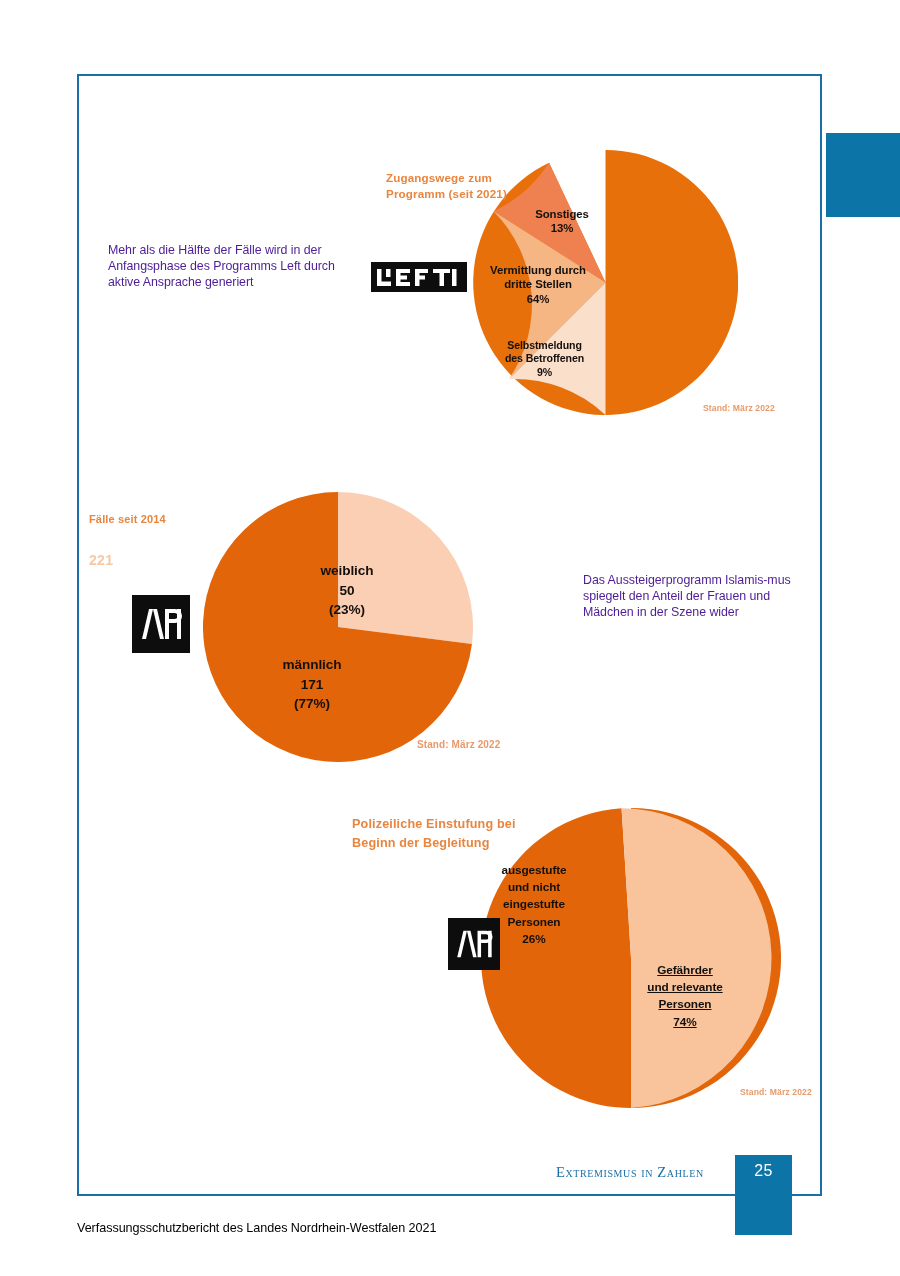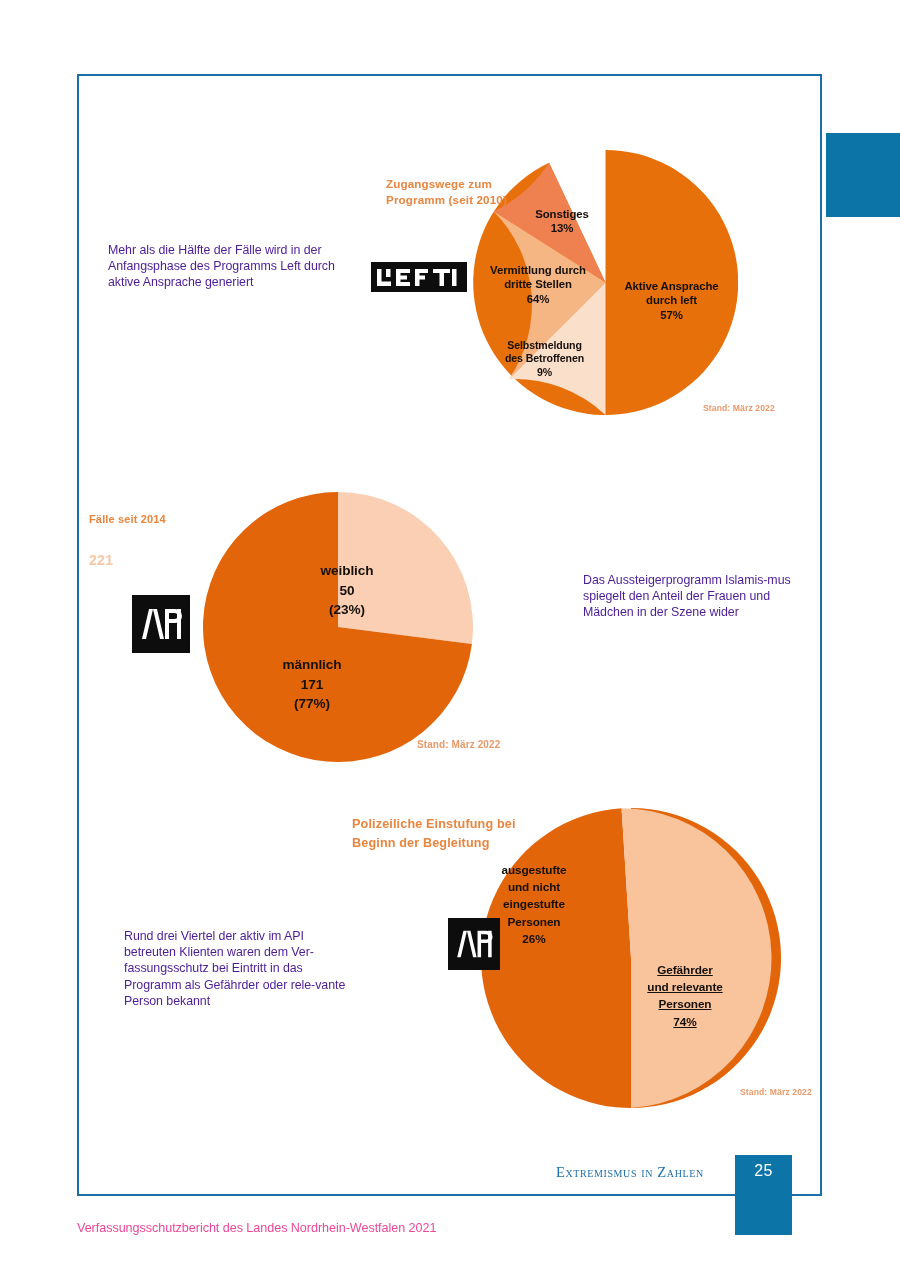--- a/index.html
+++ b/index.html
@@ -144,21 +144,21 @@
     text-align: center;
     color: #ffffff;
     font-size: 16px;
     letter-spacing: 0.4px;
   }
   .footer-report {
     position: absolute;
     left: 77px;
     top: 1221px;
     font-size: 12.6px;
-    color: #ec4899;
+    color: #000000;
     letter-spacing: -0.05px;
     white-space: nowrap;
   }
 </style>
 </head>
 <body>
 
 <div class="page">
 
   <div class="frame"></div>
@@ -172,23 +172,23 @@
         <path fill="#e8700a" d="M 100 100 L 100 0 A 100 100 0 1 1 57.4 9.6 Z"></path>
 
         <path fill="#ef8050" d="M 100 100 L 57.4 9.6 A 100 100 0 0 1 15.5 46.2 Z"></path>
 
         <path fill="#f6b684" d="M 100 100 L 15.5 46.2 A 100 100 0 0 1 27.1 172.9 Z"></path>
 
         <path fill="#fadfcb" d="M 100 100 L 27.1 172.9 A 100 100 0 0 1 100 200 Z"></path>
       </svg>
     </div>
 
-    <div class="chart-title" style="left:386px;top:176px;width:180px;">
+    <div class="chart-title" style="left:386px;top:170px;width:180px;">
       <div>Zugangswege zum</div>
-      <div>Programm (seit 2010)</div>
+      <div>Programm (seit 2021)</div>
     </div>
 
     <div class="logo-box logo-left">
       <svg class="logo-glyph" width="86" height="19" viewBox="0 0 172 38">
         <g fill="#ffffff">
 
           <rect x="2" y="2" width="9" height="34"></rect>
           <rect x="2" y="27" width="28" height="9"></rect>
           <rect x="20" y="2" width="9" height="16"></rect>
 
@@ -201,25 +201,20 @@
           <rect x="78" y="2" width="26" height="8"></rect>
           <rect x="78" y="15" width="20" height="8"></rect>
 
           <rect x="114" y="2" width="34" height="8"></rect>
           <rect x="127" y="2" width="9" height="34"></rect>
           <rect x="152" y="2" width="9" height="34"></rect>
         </g>
       </svg>
     </div>
 
-    <div class="slice-label" style="left:604px;top:279px;width:135px;">
-      <div>Aktive Ansprache</div>
-      <div>durch left</div>
-      <div>57%</div>
-    </div>
 
     <div class="slice-label small" style="left:477px;top:339px;width:135px;">
       <div>Selbstmeldung</div>
       <div>des Betroffenen</div>
       <div>9%</div>
     </div>
 
     <div class="slice-label" style="left:464px;top:263px;width:148px;">
       <div>Vermittlung durch</div>
       <div>dritte Stellen</div>
@@ -323,20 +318,19 @@
     <div class="slice-label" style="left:620px;top:962px;width:130px;font-size:11.8px;line-height:17.2px;text-decoration:underline;">
       <div>Gefährder</div>
       <div>und relevante</div>
       <div>Personen</div>
       <div>74%</div>
     </div>
 
     <div class="stand" style="left:740px;top:1087px;">Stand: März 2022</div>
   </div>
 
-  <div class="note" id="note-3">Rund drei Viertel der aktiv im API betreuten Klienten waren dem Ver-fassungsschutz bei Eintritt in das Programm als Gefährder oder rele-vante Person bekannt</div>
 
   <div class="footer-chapter">Extremismus in Zahlen</div>
   <div class="page-number-box"></div>
   <div class="page-number">25</div>
   <div class="footer-report">Verfassungsschutzbericht des Landes Nordrhein-Westfalen 2021</div>
 
 </div>
 
 </body></html>

